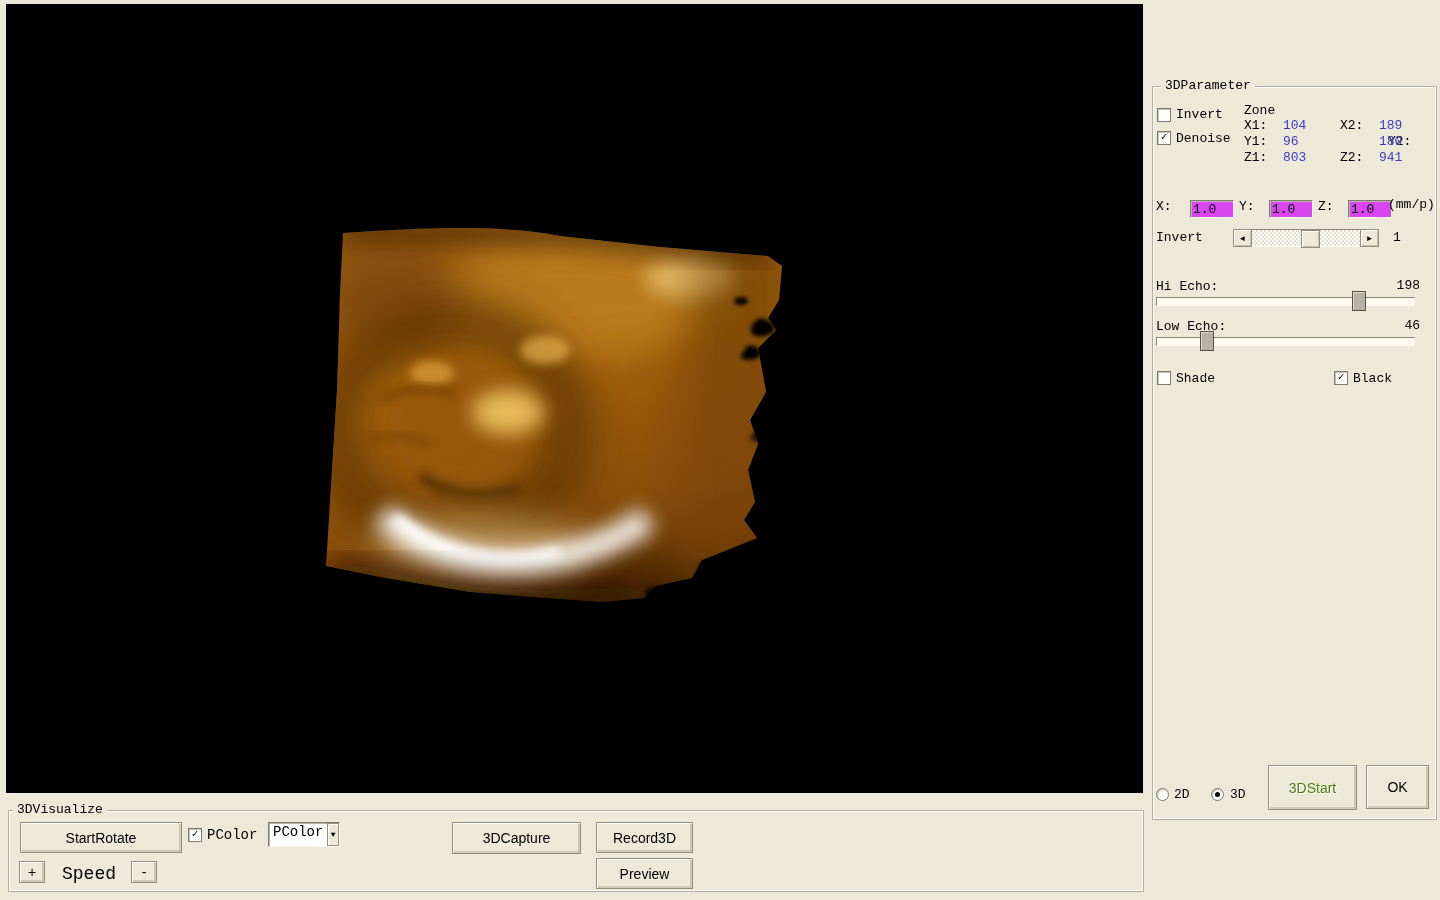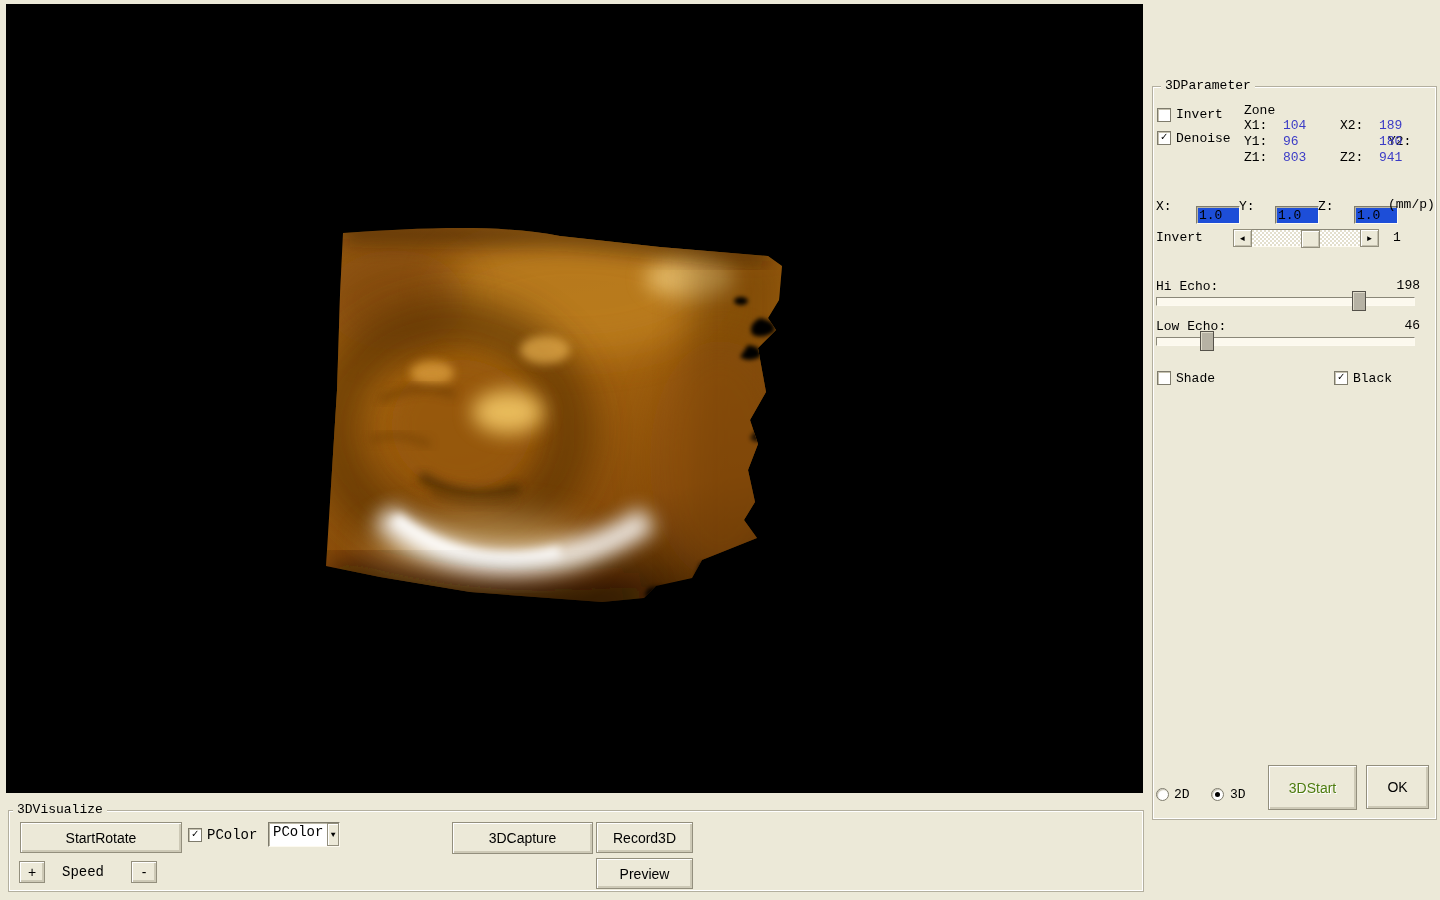--- a/index.html
+++ b/index.html
@@ -28,24 +28,24 @@
   .cb .mk{display:block;font-weight:bold}
   
   .rb{position:absolute;width:11px;height:11px;border-radius:50%;background:#fff;
       border:1px solid #7e7b6c;box-shadow:inset 1px 1px 1px #c6c2b0}
   .rb.on::after{content:"";position:absolute;left:3px;top:3px;width:5px;height:5px;
       border-radius:50%;background:#000}
   .lbl{position:absolute;white-space:nowrap}
   .val{color:#3b3bc6}
   .right{text-align:right}
   
-  .inp{position:absolute;background:#1d4ed8;border:1px solid;
+  .inp{position:absolute;background:#d946ef;border:1px solid;
       border-color:#7e7b6c #fdfaf0 #fdfaf0 #7e7b6c;
       box-shadow:inset 1px 1px 0 #b9b5a4;
-      font:13px "Liberation Mono","DejaVu Sans Mono",monospace;padding:0 2px;margin:10px}
+      font:13px "Liberation Mono","DejaVu Sans Mono",monospace;padding:0 2px;margin:4px}
   
   .strack{position:absolute;background:#fcf9ee;border:1px solid;
       border-color:#8a8778 #fdfaf0 #fdfaf0 #8a8778}
   .sthumb{position:absolute;background:#b6b2a4;border:1px solid #55524a;
       box-shadow:inset 1px 1px 0 #dedac9}
   
   .zsb{position:absolute;display:flex;align-items:stretch}
   .sbtn{width:17px;background:#ece9d8;border:1px solid #938f7d;
       box-shadow:inset 1px 1px 0 #fff,inset -1px -1px 0 #c4c0ae;
       display:flex;align-items:center;justify-content:center;font-size:8px}
@@ -213,19 +213,19 @@
 </span>
 <span class="lbl" style="left:207px;top:827px;font-size:14px;">PColor</span>
 
 <div class="combo" style="left:268px;top:822px;width:70px;height:23px;">
   <span class="combo-field">PColor</span>
   <span class="combo-btn">
     <span>▼</span>
   </span>
 </div>
 
-<button class="btn" style="left:452px;top:822px;width:141px;height:32px;">3DCapture</button>
+<button class="btn" style="left:452px;top:822px;width:129px;height:32px;">3DCapture</button>
 <button class="btn" style="left:596px;top:822px;width:97px;height:31px;">Record3D</button>
 <button class="btn" style="left:596px;top:858px;width:97px;height:31px;">Preview</button>
 
 <button class="btn" style="left:19px;top:861px;width:26px;height:22px;">+</button>
-<span class="lbl" style="left:62px;top:864px;font-size:14px;">Speed</span>
+<span class="lbl" style="left:62px;top:864px;font-size:18px;">Speed</span>
 <button class="btn" style="left:131px;top:861px;width:26px;height:22px;">-</button>
 
 </body></html>

